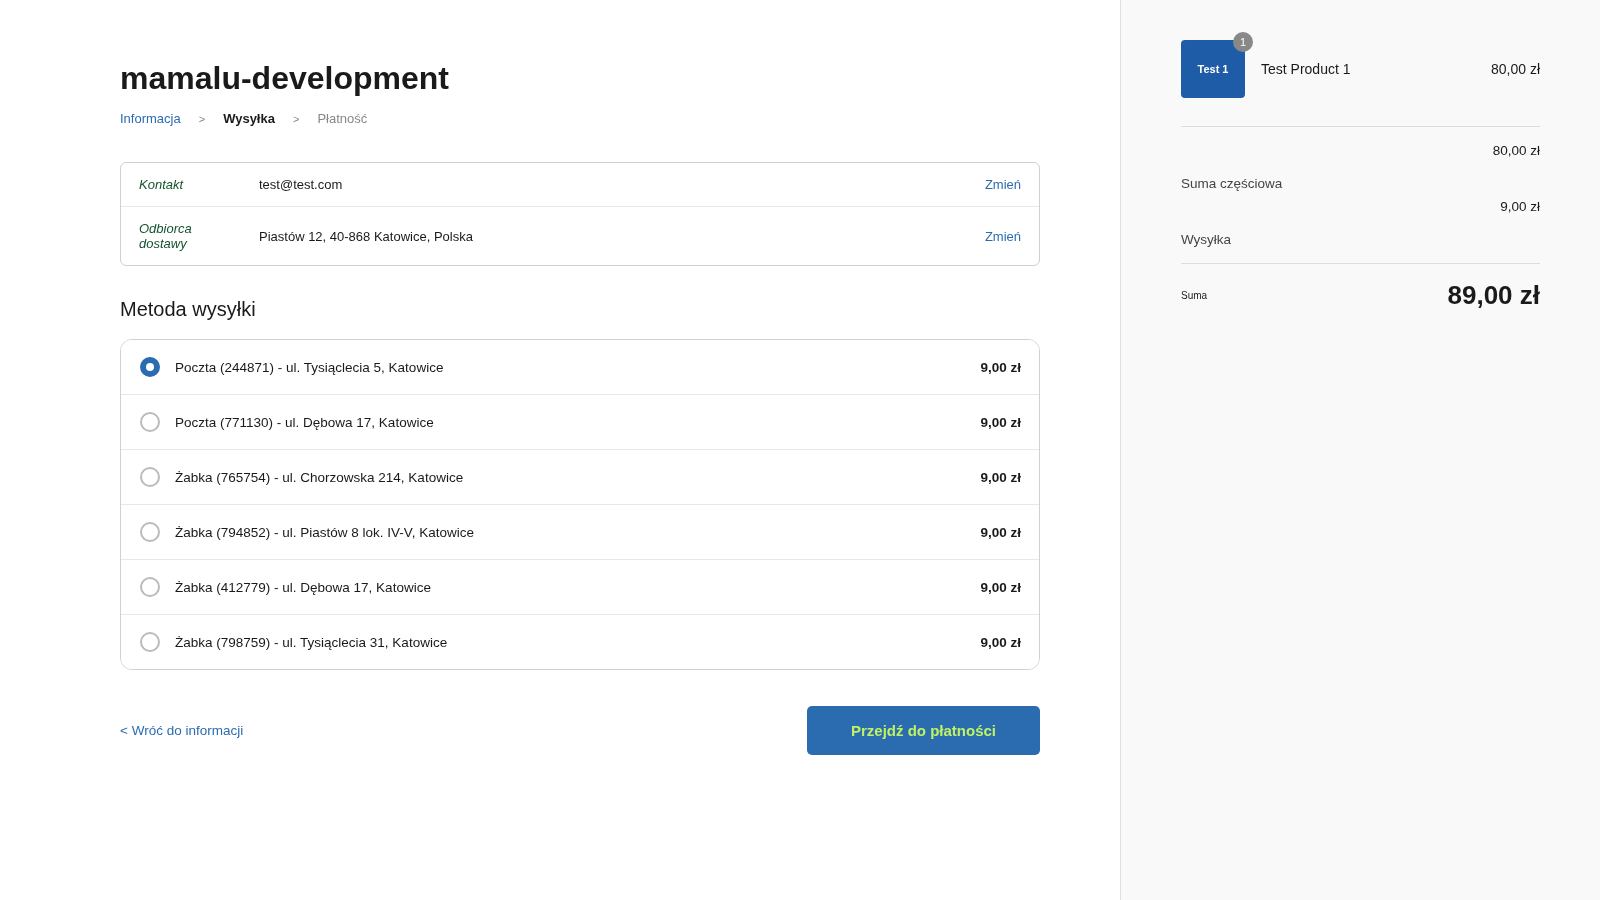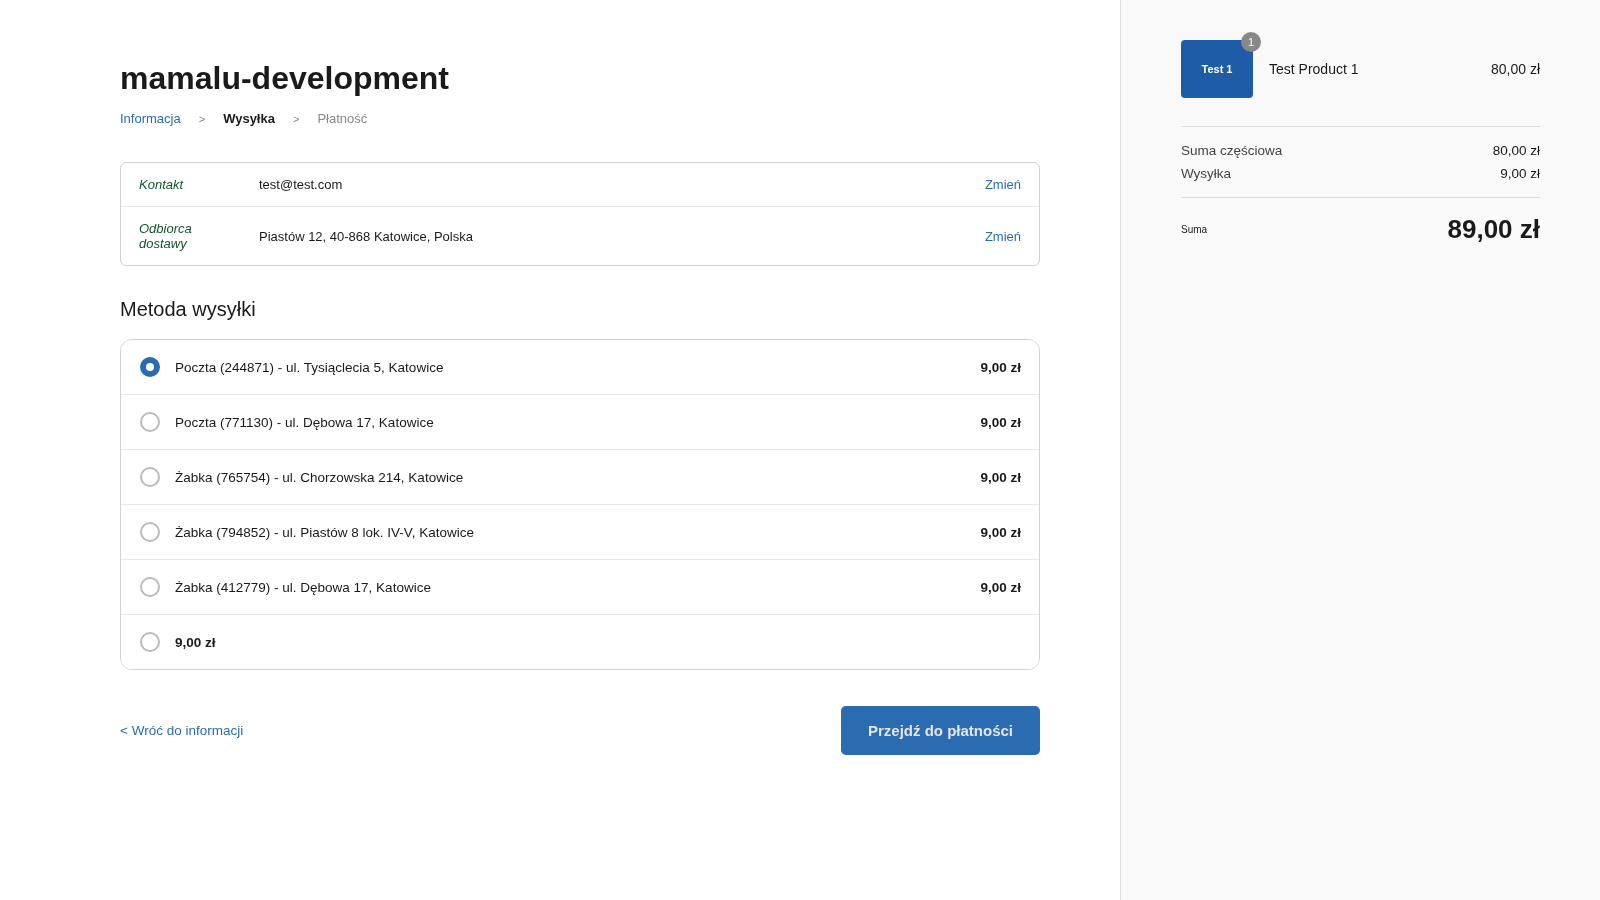--- a/index.html
+++ b/index.html
@@ -153,42 +153,42 @@
       color: #2b6cb0;
       font-size: 13.5px;
       cursor: pointer;
       text-decoration: none;
       display: flex;
       align-items: center;
       gap: 4px;
     }
     .proceed-btn {
       background: #2b6cb0;
-      color: #e5e5e5;
+      color: #bef264;
       border: none;
       border-radius: 5px;
-      padding: 16px 27px;
+      padding: 16px 44px;
       font-size: 15px;
       font-weight: 600;
       cursor: pointer;
     }
 
     
     .cart-item {
       display: flex;
       align-items: center;
       gap: 16px;
       margin-bottom: 28px;
     }
     .product-thumb-wrapper {
       position: relative;
       flex-shrink: 0;
     }
     .product-thumb {
-      width: 72px;
+      width: 64px;
       height: 58px;
       background: #1f5ca8;
       border-radius: 4px;
       display: flex;
       align-items: center;
       justify-content: center;
       color: #fff;
       font-size: 11px;
       font-weight: 600;
     }
@@ -220,21 +220,21 @@
       border-top: 1px solid #ddd;
       margin: 16px 0;
     }
     .summary-row {
       display: flex;
       justify-content: space-between;
       font-size: 13.5px;
       color: #444;
       margin-bottom: 8px;
     }
-    .summary-row .label { color: #444; }
+    .summary-row .label { color: #444; margin-top: 33px; }
     .summary-row .value { color: #1a1a1a; }
     .summary-total-row {
       display: flex;
       justify-content: space-between;
       align-items: center;
       margin-top: 16px;
     }
     .total-label {
       font-size: 10px;
       color: #1a1a1a;
@@ -309,20 +309,21 @@
         <div class="radio-wrapper">
           <div class="radio-outer"></div>
         </div>
         <span class="shipping-name">Żabka (412779) - ul. Dębowa 17, Katowice</span>
         <span class="shipping-price">9,00 zł</span>
       </div>
       <div class="shipping-option">
         <div class="radio-wrapper">
           <div class="radio-outer"></div>
         </div>
+        <span class="shipping-name">Żabka (798759) - ul. Tysiąclecia 31, Katowice</span>
         <span class="shipping-price">9,00 zł</span>
       </div>
     </div>
 
   <div class="bottom-actions">
     <a class="back-link">&lt; Wróć do informacji</a>
     <button class="proceed-btn">Przejdź do płatności</button>
   </div>
 </div>
 

